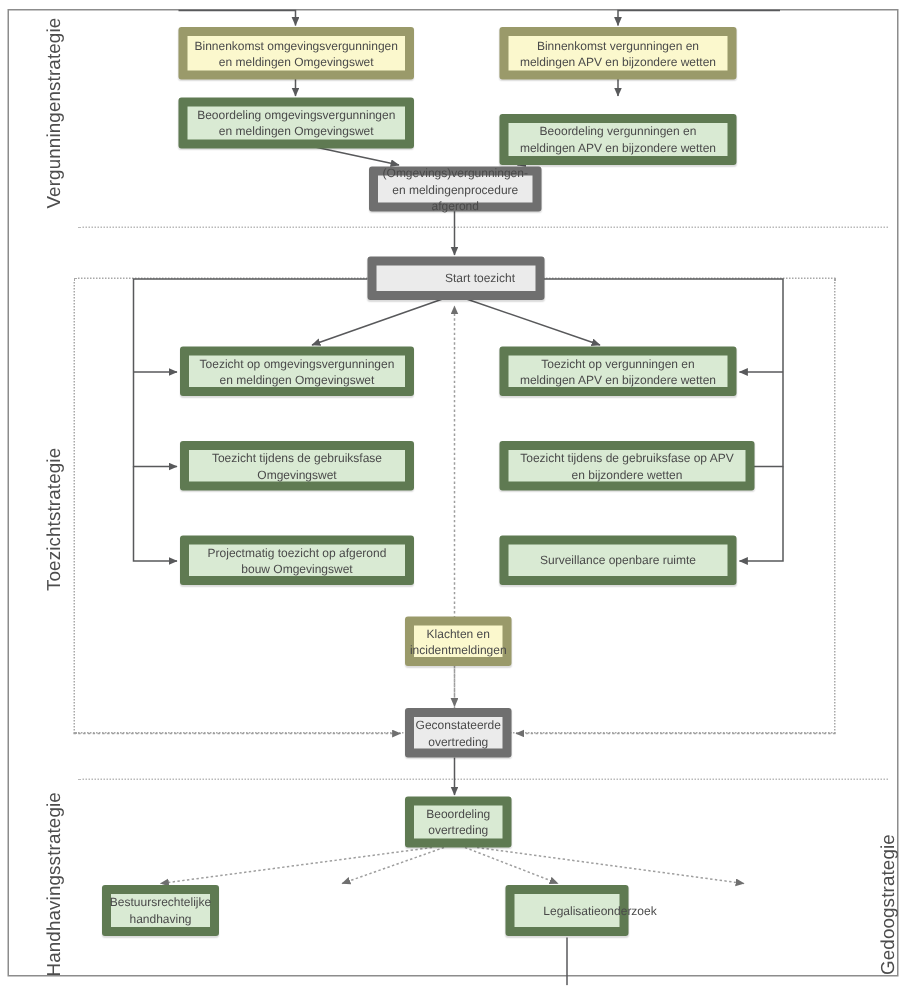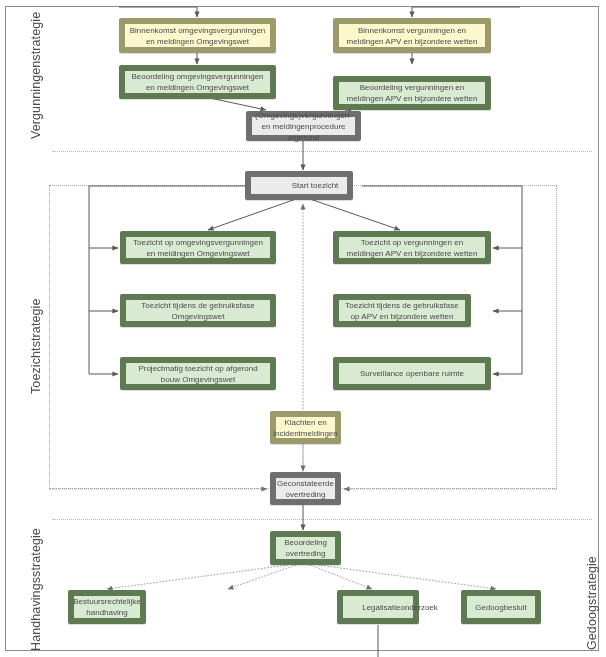--- a/index.html
+++ b/index.html
@@ -163,37 +163,37 @@
   </div>
 
   <div class="node green" style="left:333px;top:65px;width:158px;height:34px;margin-top:11px;">
     <span>Beoordeling vergunningen en meldingen APV en bijzondere wetten</span>
   </div>
 
   <div class="node grey" style="left:246px;top:111px;width:115px;height:30px;">
     <span>(Omgevings)vergunningen- en meldingenprocedure afgerond</span>
   </div>
 
-  <div class="node grey" style="left:245px;top:171px;width:108px;height:29px;padding-left:36px;">
+  <div class="node grey" style="left:245px;top:171px;width:118px;height:29px;padding-left:36px;">
     <span>Start toezicht</span>
   </div>
 
   <div class="node green" style="left:120px;top:231px;width:156px;height:33px;">
     <span>Toezicht op omgevingsvergunningen en meldingen Omgevingswet</span>
   </div>
 
   <div class="node green" style="left:333px;top:231px;width:158px;height:33px;">
     <span>Toezicht op vergunningen en meldingen APV en bijzondere wetten</span>
   </div>
 
   <div class="node green" style="left:120px;top:294px;width:156px;height:33px;">
     <span>Toezicht tijdens de gebruiksfase Omgevingswet</span>
   </div>
 
-  <div class="node green" style="left:333px;top:294px;width:138px;height:33px;">
+  <div class="node green" style="left:333px;top:294px;width:170px;height:33px;">
     <span>Toezicht tijdens de gebruiksfase op APV en bijzondere wetten</span>
   </div>
 
   <div class="node green" style="left:120px;top:357px;width:156px;height:33px;">
     <span>Projectmatig toezicht op afgerond bouw Omgevingswet</span>
   </div>
 
   <div class="node green" style="left:333px;top:357px;width:158px;height:33px;">
     <span>Surveillance openbare ruimte</span>
   </div>
@@ -212,17 +212,14 @@
 
   <div class="node green" style="left:68px;top:590px;width:78px;height:34px;">
     <span>Bestuursrechtelijke handhaving</span>
   </div>
 
 
   <div class="node green" style="left:337px;top:590px;width:82px;height:34px;padding-left:48px;">
     <span>Legalisatieonderzoek</span>
   </div>
 
-  <div class="node green" style="left:461px;top:590px;width:80px;height:34px;">
-    <span>Gedoogbesluit</span>
-  </div>
 
 </div>
 
 </body></html>

